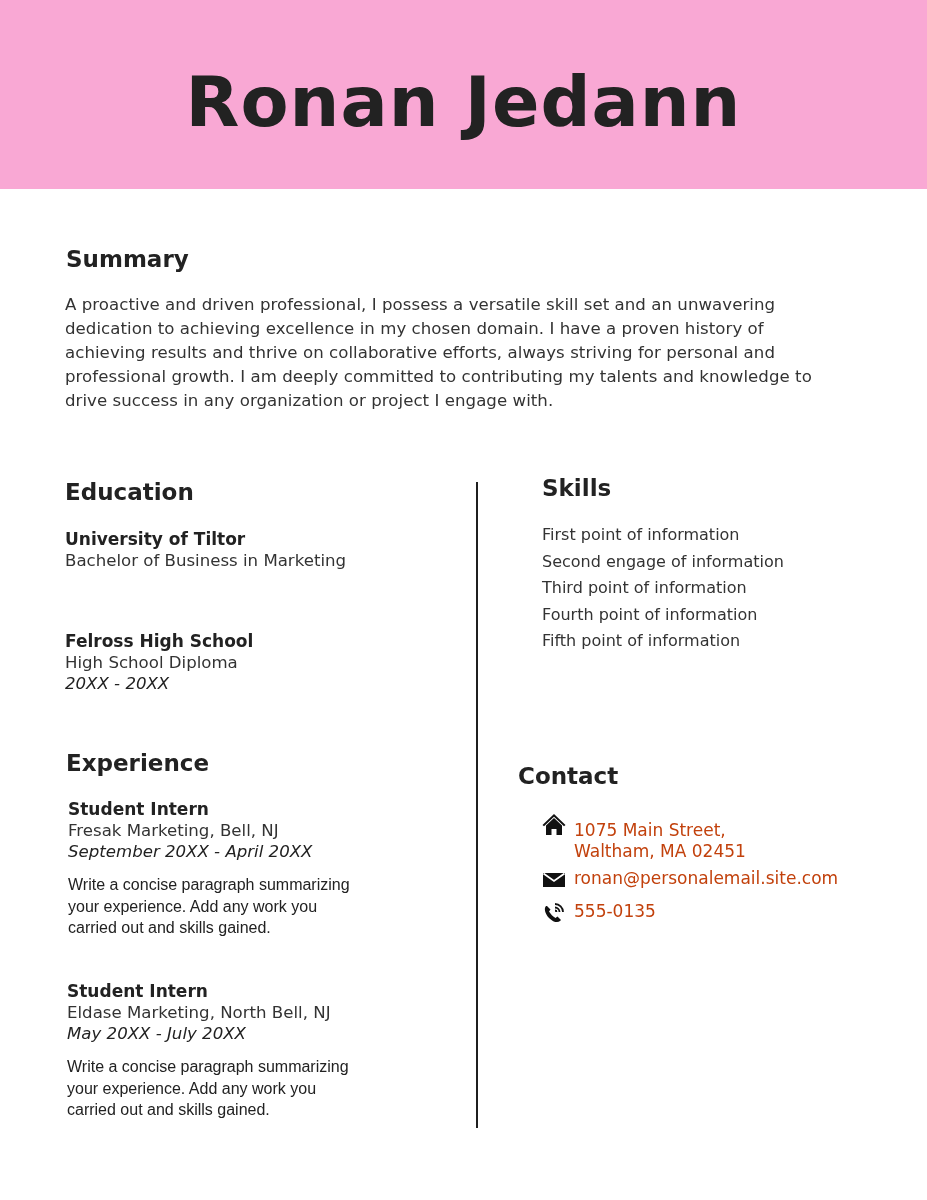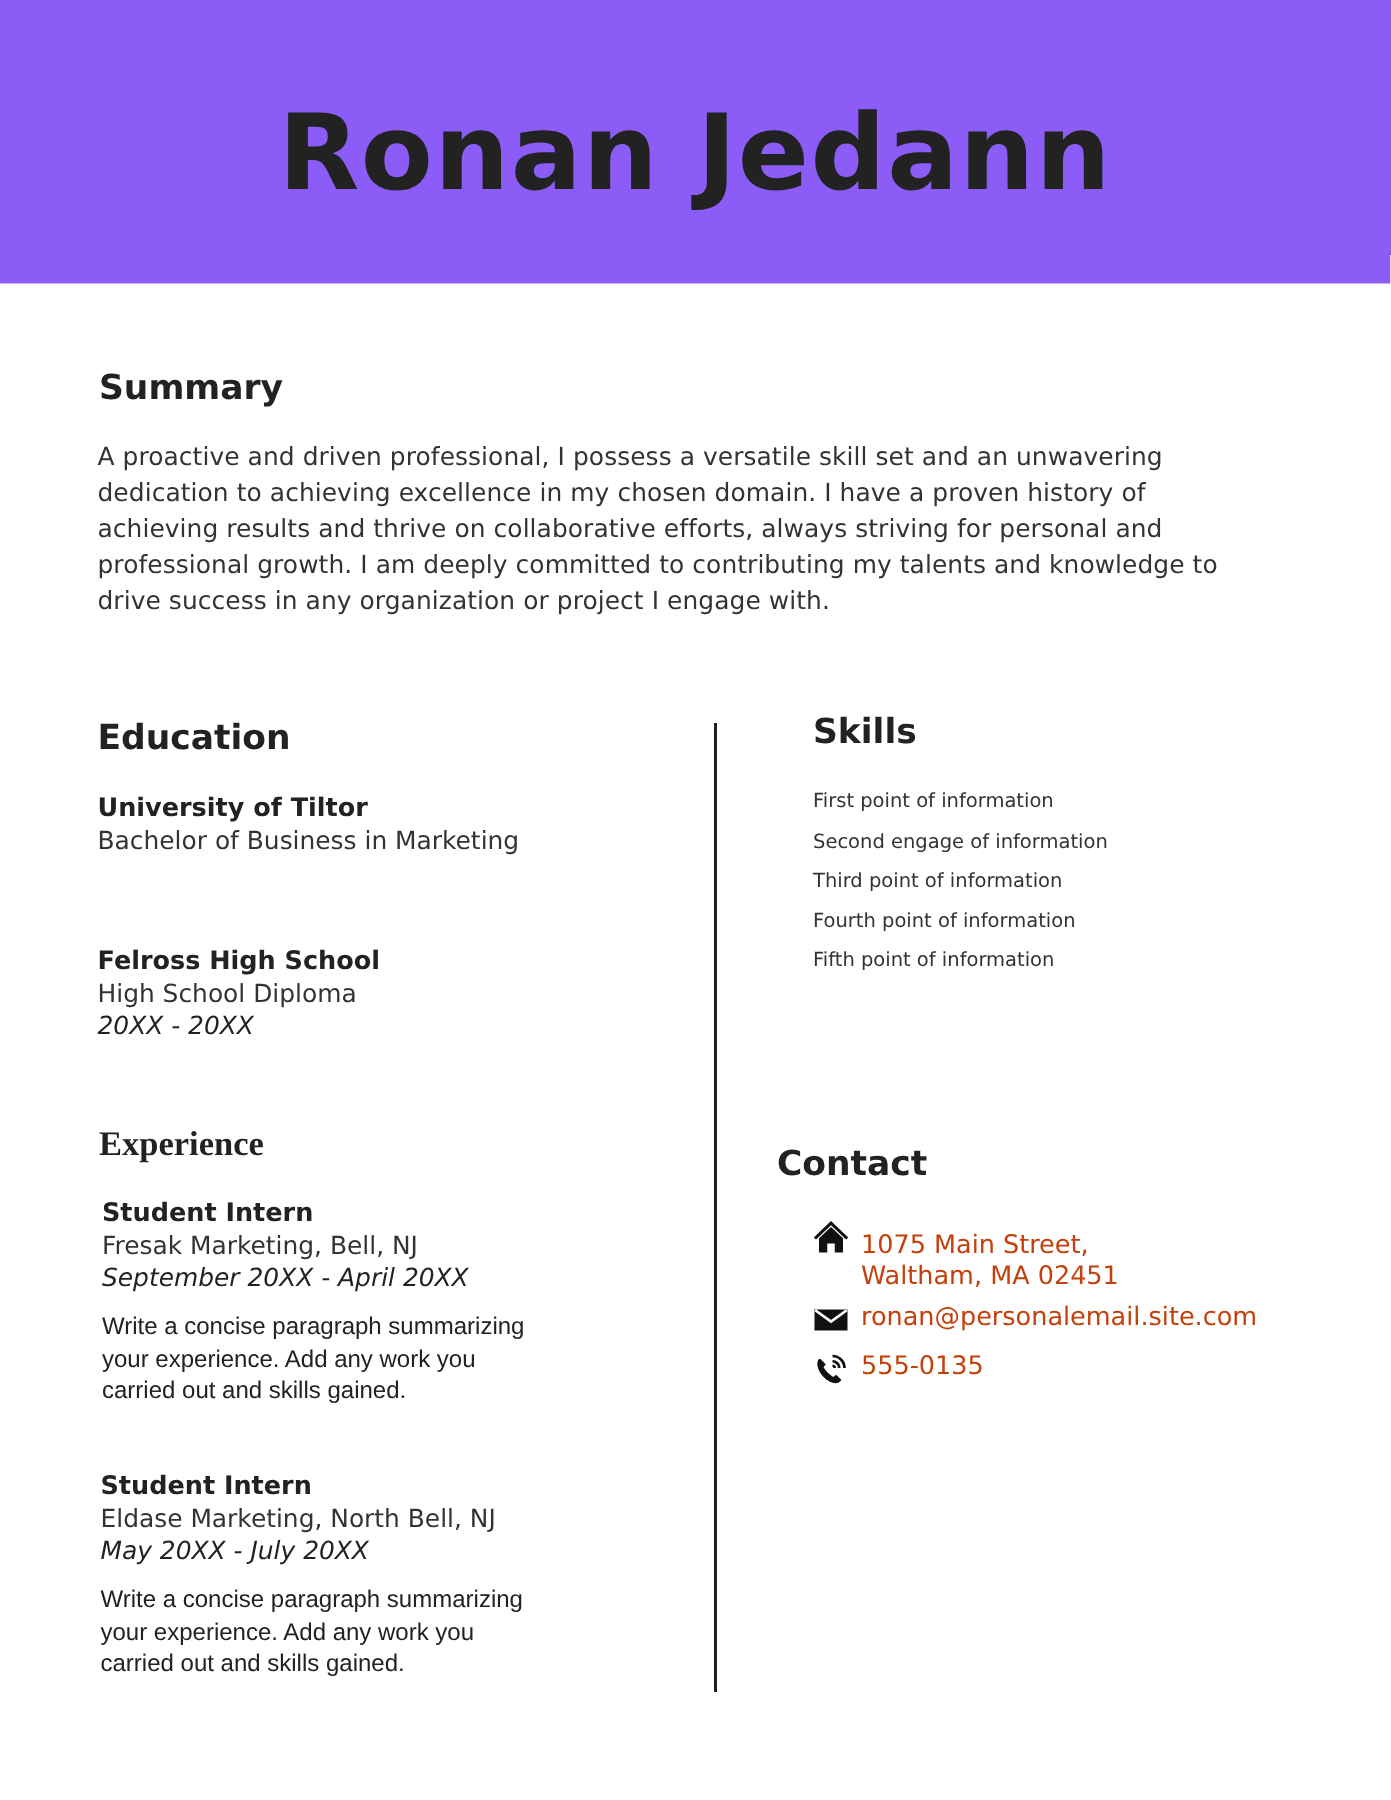--- a/index.html
+++ b/index.html
@@ -1,21 +1,21 @@
 <!DOCTYPE html>
 <html><head>
   <meta charset="utf-8">
   <style>
     * { margin: 0; padding: 0; box-sizing: border-box; }
     html, body { width: 927px; height: 1200px; background: #ffffff; overflow: hidden; }
     body { position: relative; font-family: "Liberation Sans", sans-serif; color: #2b2b2b; }
 
     .header {
       position: absolute; left: 0; top: 0; width: 927px; height: 189px;
-      background: #8b5cf6;
+      background: #f9a8d4;
       display: flex; align-items: center; justify-content: center;
     }
     .name {
       font-family: "DejaVu Sans", sans-serif;
       font-weight: 900; font-size: 70px; letter-spacing: 1px;
       color: #222222; margin-top: 14px;
       transform: scaleX(1.0);
     }
 
     .heading {
@@ -40,21 +40,21 @@
     .entry .title { font-weight: bold; font-size: 17px; color: #222222; line-height: 21px; }
     .entry .sub { font-size: 16.6px; color: #333333; line-height: 21px; }
     .entry .dates { font-style: italic; font-size: 16.6px; color: #222222; line-height: 21px; }
     .entry .desc {
       font-family: "Liberation Sans", sans-serif;
       font-size: 16px; color: #222222; line-height: 21.5px; margin-top: 12px; width: 300px;
     }
 
     .skills-list {
       position: absolute; left: 542px; top: 522px; list-style: none;
-      font-family: "DejaVu Sans", sans-serif; font-size: 13px; color: #333333;
+      font-family: "DejaVu Sans", sans-serif; font-size: 16px; color: #333333;
     }
     .skills-list li { line-height: 26.5px; }
 
     .contact-row {
       position: absolute; left: 542px; display: flex; align-items: flex-start;
       font-family: "DejaVu Sans", sans-serif; font-size: 17px; color: #c2410c; line-height: 21px;
     }
     .contact-row .icon { width: 24px; height: 24px; margin-right: 8px; flex: none; }
     .contact-row .icon svg { width: 24px; height: 24px; display: block; }
   </style>
@@ -74,21 +74,21 @@
   <div class="title">University of Tiltor</div>
   <div class="sub">Bachelor of Business in Marketing</div>
 </div>
 
 <div class="entry" style="left:65px; top:631px;">
   <div class="title">Felross High School</div>
   <div class="sub">High School Diploma</div>
   <div class="dates">20XX - 20XX</div>
 </div>
 
-<div class="heading" style="left:66px; top:750px;font-family:Liberation Serif, serif;">Experience</div>
+<div class="heading" style="left:66px; top:750px;">Experience</div>
 
 <div class="entry" style="left:68px; top:799px;">
   <div class="title">Student Intern</div>
   <div class="sub">Fresak Marketing, Bell, NJ</div>
   <div class="dates">September 20XX - April 20XX</div>
   <div class="desc">Write a concise paragraph summarizing your experience. Add any work you carried out and skills gained.</div>
 </div>
 
 <div class="entry" style="left:67px; top:981px;">
   <div class="title">Student Intern</div>

